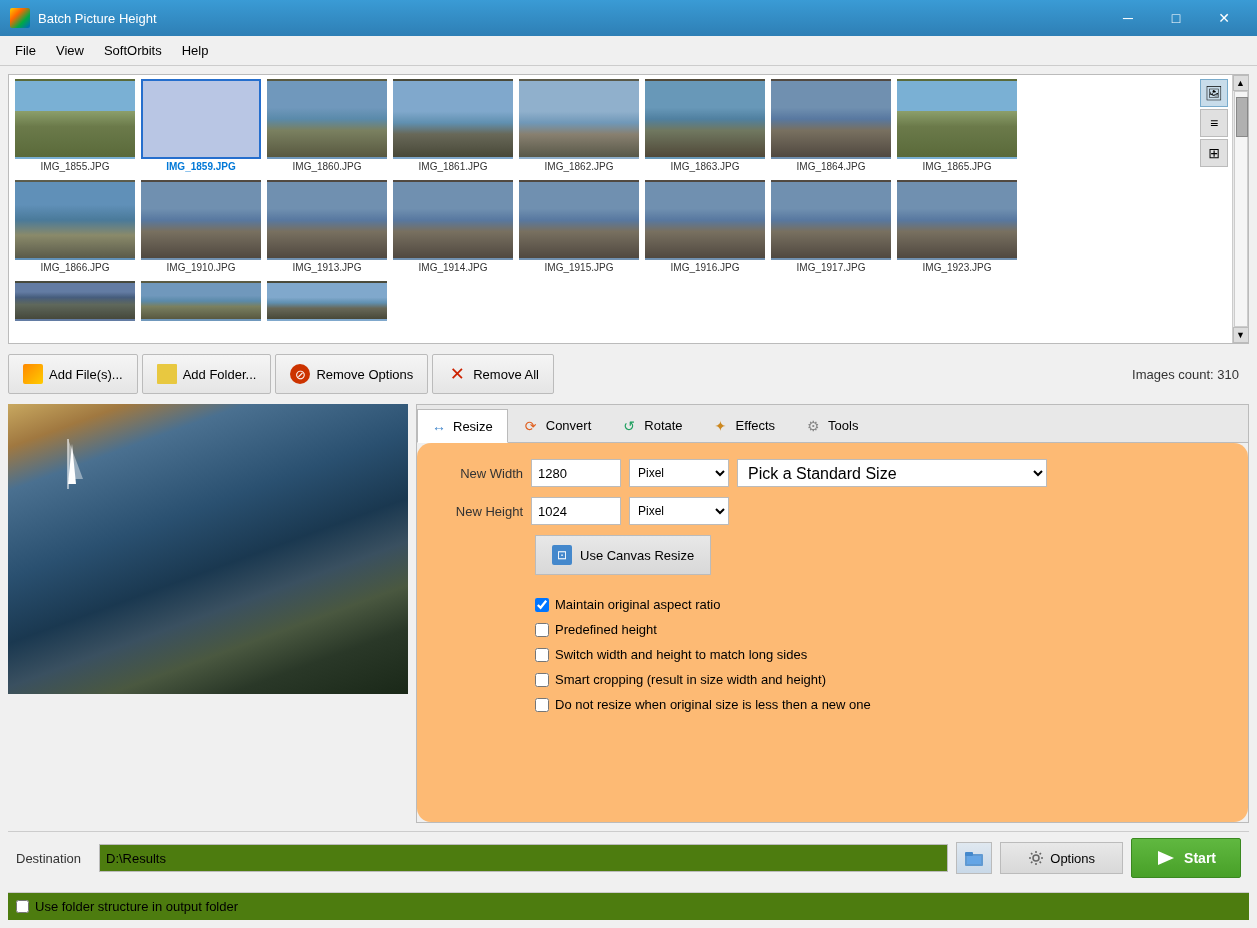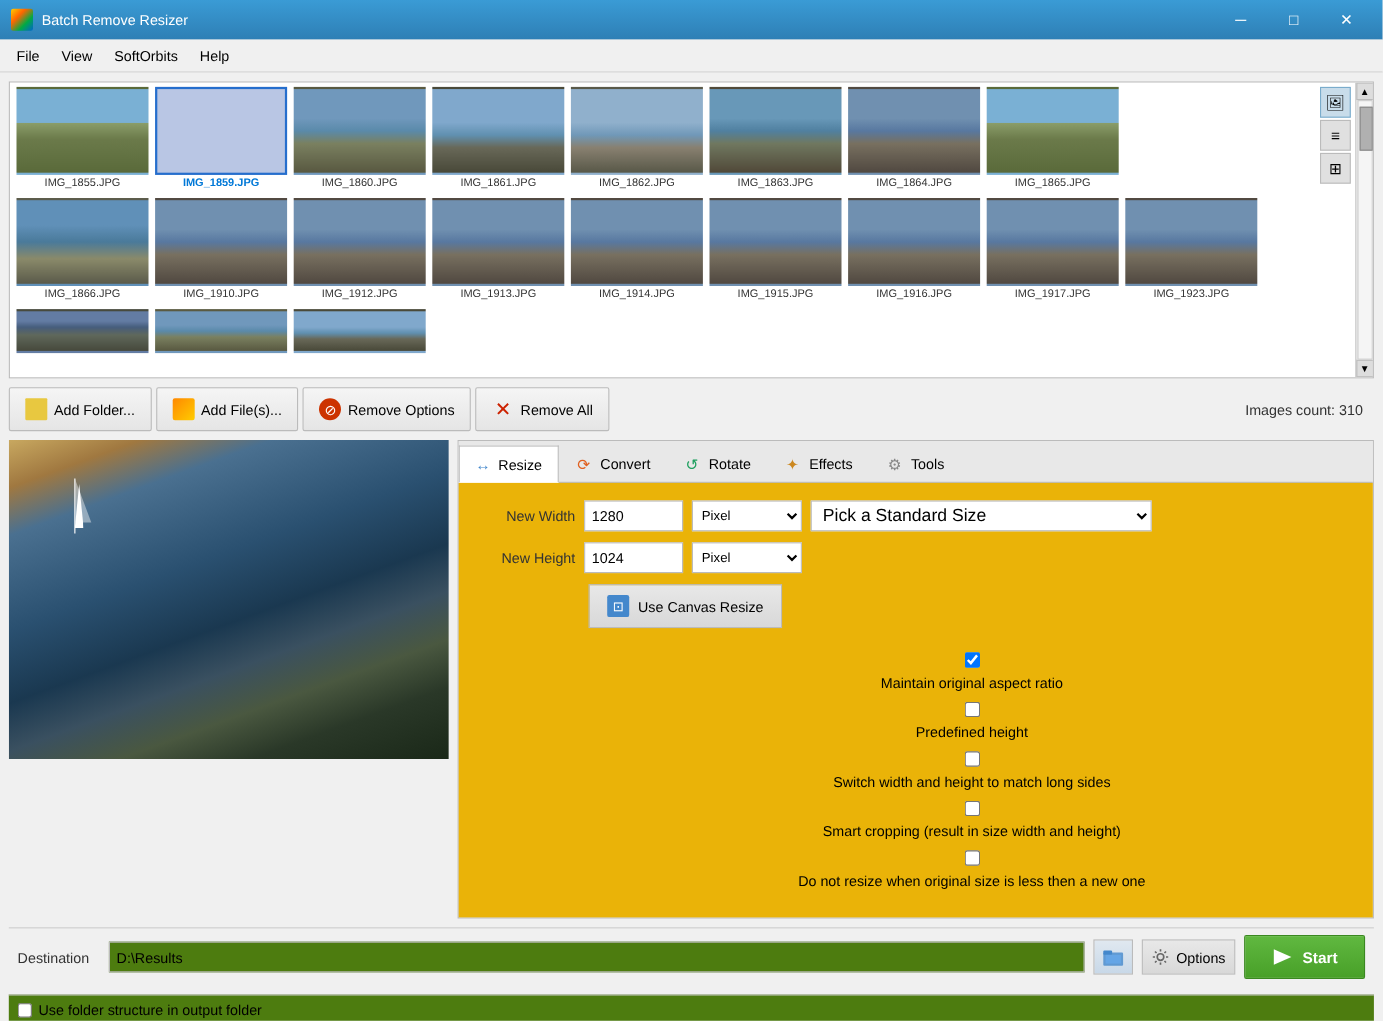--- a/index.html
+++ b/index.html
@@ -283,21 +283,22 @@
     .tab-icon-resize { color: #4488cc; font-size: 14px; }
     .tab-icon-convert { color: #e06020; font-size: 14px; }
     .tab-icon-rotate { color: #20a060; font-size: 14px; }
     .tab-icon-effects { color: #cc8820; font-size: 14px; }
     .tab-icon-tools { color: #888888; font-size: 14px; }
 
     
     .tab-content {
       padding: 16px;
       flex: 1;
-      background: #eab308;
+      background: #fdba74;
+      border-radius: 14px;
     }
     .form-row {
       display: flex;
       align-items: center;
       margin-bottom: 10px;
       gap: 8px;
     }
     .form-label {
       width: 90px;
       text-align: right;
@@ -332,21 +333,20 @@
       cursor: pointer;
     }
 
     .checkbox-row {
       display: flex;
       align-items: center;
       gap: 6px;
       margin-bottom: 10px;
       padding-left: 102px;
       font-size: 13px;
-      flex-direction: column;
     }
     .checkbox-row input[type=checkbox] {
       width: 14px; height: 14px; margin: 0;
     }
 
     .canvas-resize-btn {
       height: 40px;
       padding: 0 16px;
       border: 1px solid #bbb;
       background: linear-gradient(to bottom, #e8e8e8, #d8d8d8);
@@ -389,21 +389,21 @@
     }
     .dest-browse-btn {
       width: 36px; height: 32px;
       background: linear-gradient(to bottom, #e0e8f0, #c8d8e8);
       border: 1px solid #bbb;
       cursor: pointer;
       display: flex; align-items: center; justify-content: center;
     }
     .options-btn {
       height: 32px;
-      padding: 0 8px;
+      padding: 0 27px;
       background: linear-gradient(to bottom, #e8e8e8, #d8d8d8);
       border: 1px solid #bbb;
       cursor: pointer;
       display: flex; align-items: center; gap: 6px;
       font-size: 13px;
     }
     .start-btn {
       height: 40px;
       padding: 0 24px;
       background: linear-gradient(to bottom, #60b840, #48a028);
@@ -429,21 +429,21 @@
       align-items: center;
       gap: 6px;
       font-size: 13px;
     }
   </style>
 </head>
 <body>
 
 <div class="titlebar">
   <div class="titlebar-icon"></div>
-  <span class="titlebar-title">Batch Remove Resizer</span>
+  <span class="titlebar-title">Batch Picture Height</span>
   <div class="titlebar-controls">
     <button class="titlebar-btn">─</button>
     <button class="titlebar-btn">□</button>
     <button class="titlebar-btn close">✕</button>
   </div>
 </div>
 
 <div class="menubar">
   <div class="menu-item">File</div>
   <div class="menu-item">View</div>
@@ -492,24 +492,20 @@
       </div>
 
       <div class="gallery-row">
         <div class="gallery-item">
           <div class="gallery-thumb beach2"></div>
           <span class="gallery-label">IMG_1866.JPG</span>
         </div>
         <div class="gallery-item">
           <div class="gallery-thumb beach-people"></div>
           <span class="gallery-label">IMG_1910.JPG</span>
-        </div>
-        <div class="gallery-item">
-          <div class="gallery-thumb beach-people"></div>
-          <span class="gallery-label">IMG_1912.JPG</span>
         </div>
         <div class="gallery-item">
           <div class="gallery-thumb beach-people"></div>
           <span class="gallery-label">IMG_1913.JPG</span>
         </div>
         <div class="gallery-item">
           <div class="gallery-thumb beach-people"></div>
           <span class="gallery-label">IMG_1914.JPG</span>
         </div>
         <div class="gallery-item">
@@ -552,27 +548,27 @@
     </div>
 
     <div class="view-icons">
       <button class="view-icon-btn active">🖼</button>
       <button class="view-icon-btn">≡</button>
       <button class="view-icon-btn">⊞</button>
     </div>
   </div>
 
   <div class="toolbar">
+    <button class="toolbar-btn btn-add-file">
+      <span class="btn-icon" style="background:linear-gradient(135deg,#ff8800,#ffcc00);border-radius:2px;display:inline-block;"></span>
+      <span>Add File(s)...</span>
+    </button>
     <button class="toolbar-btn btn-add-folder">
       <span class="btn-icon" style="background:#e8c840;display:inline-block;border-radius:1px;"></span>
       <span>Add Folder...</span>
-    </button>
-    <button class="toolbar-btn btn-add-file">
-      <span class="btn-icon" style="background:linear-gradient(135deg,#ff8800,#ffcc00);border-radius:2px;display:inline-block;"></span>
-      <span>Add File(s)...</span>
     </button>
     <button class="toolbar-btn btn-remove-sel">
       <span class="btn-icon" style="background:#cc3300;border-radius:50%;display:flex;align-items:center;justify-content:center;color:white;font-size:13px;">⊘</span>
       <span>Remove Options</span>
     </button>
     <button class="toolbar-btn btn-remove-all">
       <span class="btn-icon" style="color:#cc2200;font-size:18px;display:flex;align-items:center;justify-content:center;">✕</span>
       <span>Remove All</span>
     </button>
     <span class="images-count">Images count: 310</span>

